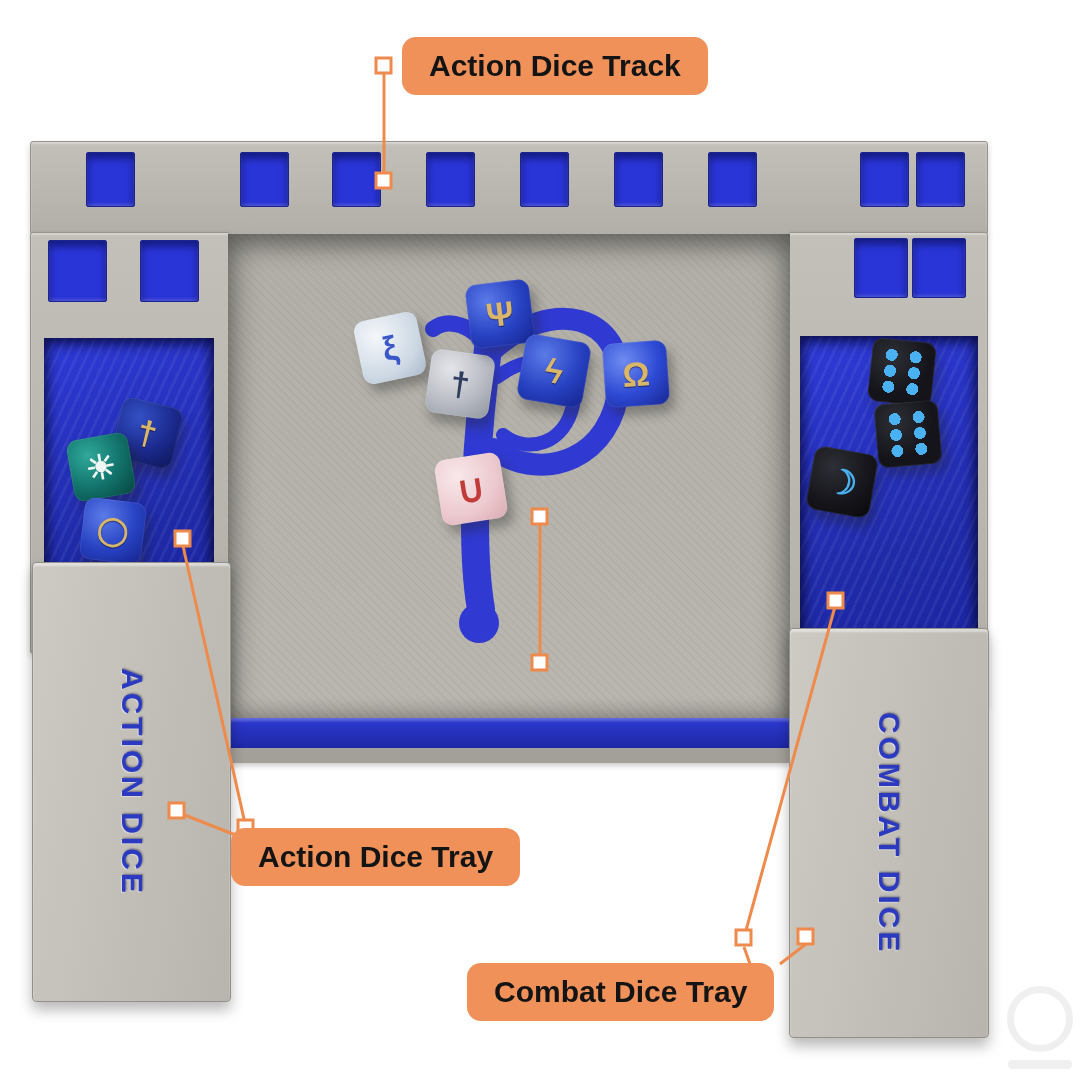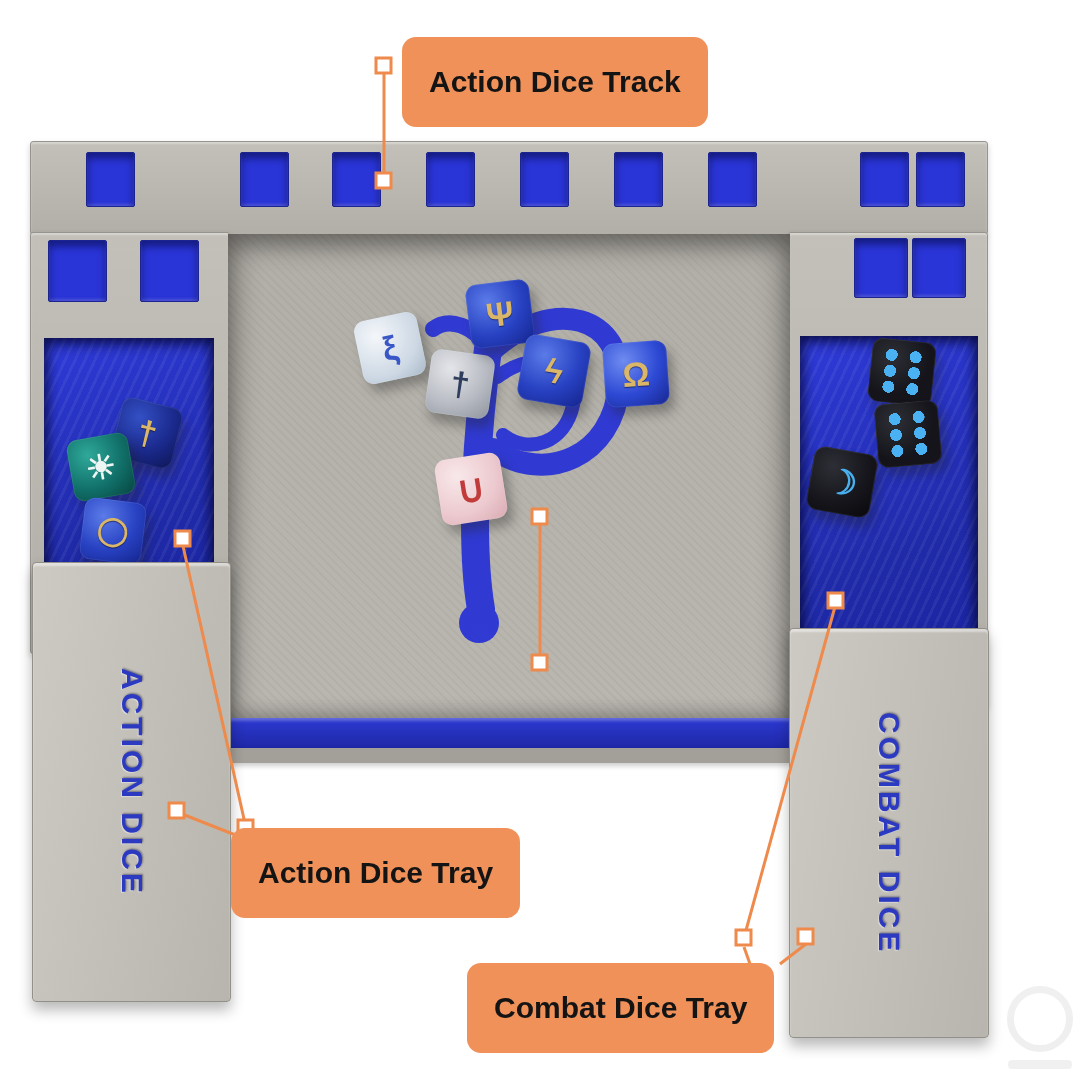--- a/index.html
+++ b/index.html
@@ -57,21 +57,21 @@
   .sym-blue{color:#3a57c8;}
   .sym-dark{color:#2f3e5e;}
   .sym-red{color:#c23b3b;font-size:38px;}
   .sym-white{color:#eef6f4;}
   .sym-lightblue{color:#49b0f0;}
   .sym-small{font-size:28px;}
 
   
   .ann{position:absolute;left:0;top:0;z-index:50;pointer-events:none;}
   .callout{position:absolute;background:#f0915a;color:#141414;font-weight:700;font-size:30px;line-height:1;
-           padding:30px 27px;border-radius:14px;white-space:nowrap;z-index:60;}
+           padding:14px 27px;border-radius:14px;white-space:nowrap;z-index:60;}
 
   
   .watermark{position:absolute;left:1004px;top:986px;width:72px;height:90px;opacity:.10;z-index:70;}
   .watermark .ring{width:52px;height:52px;border:7px solid #6a6a6a;border-radius:50%;margin:0 auto;}
   .watermark .bar{width:64px;height:9px;background:#7a7a7a;border-radius:4px;margin:8px auto 0;}
 </style>
 </head>
 <body>
 
 <div class="stage">

